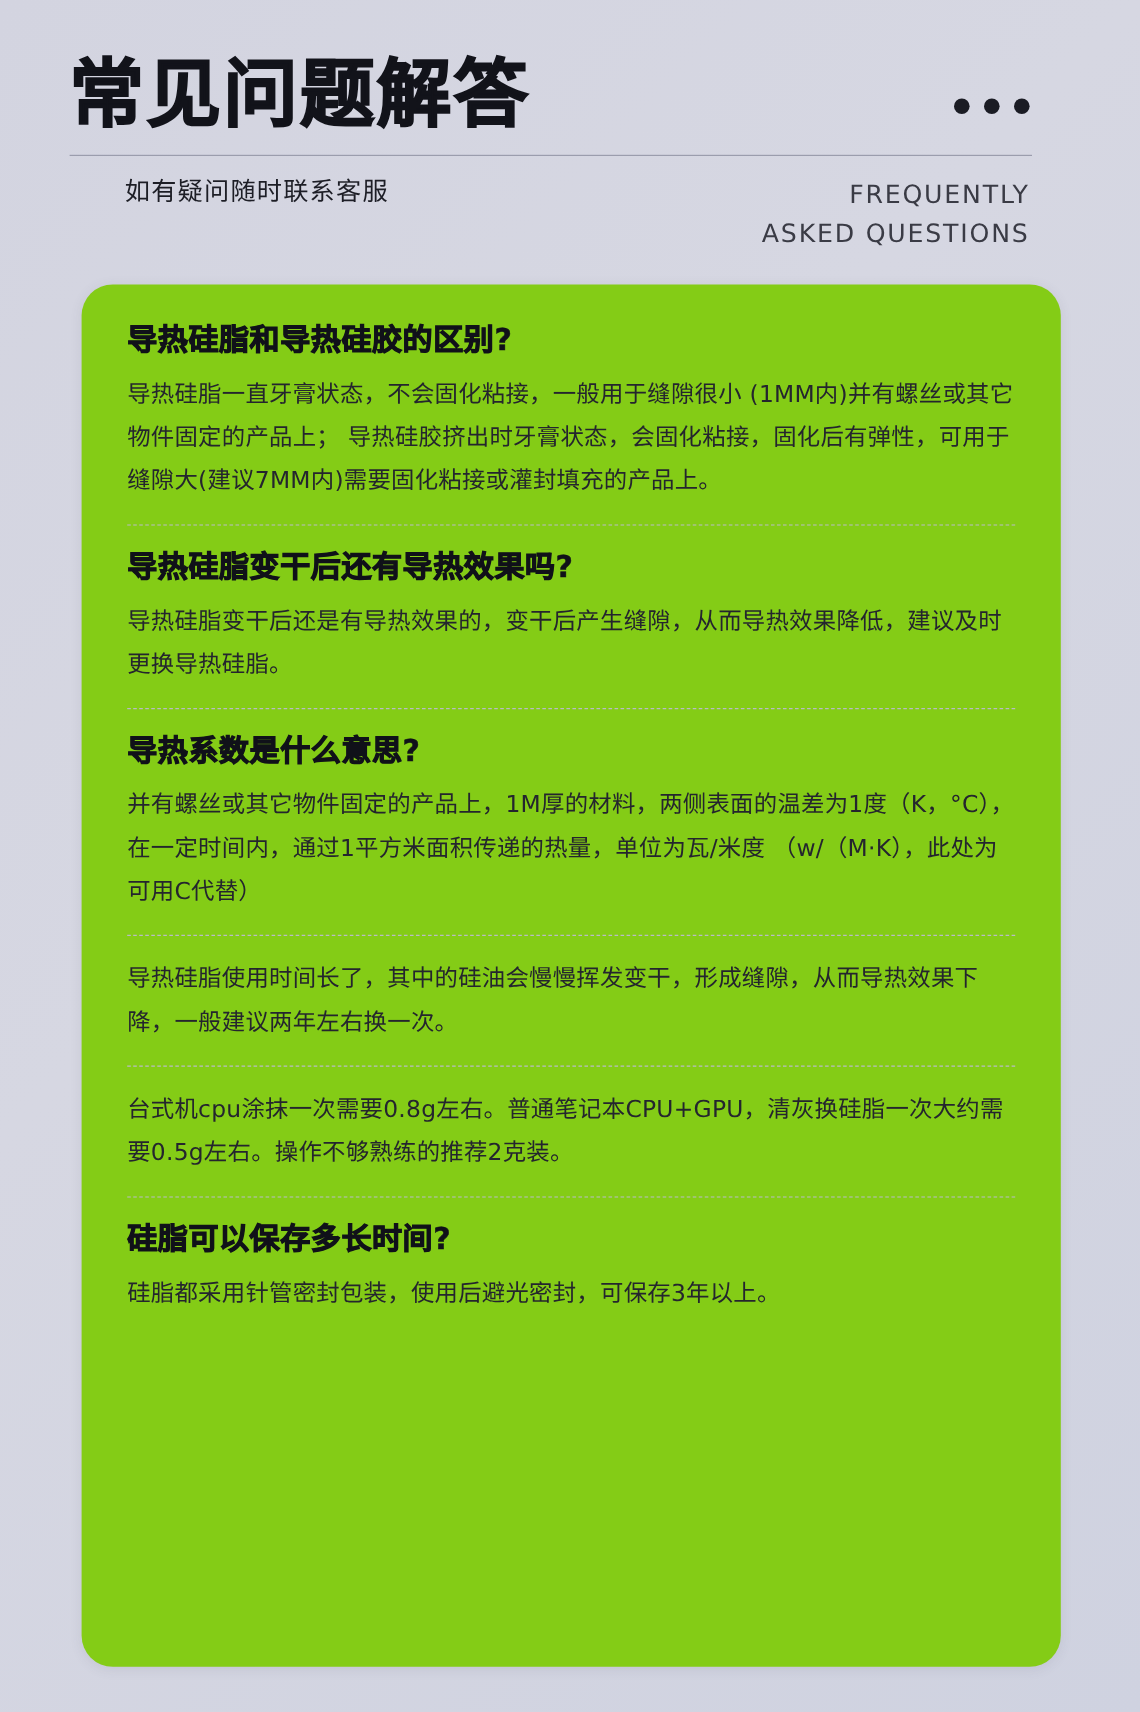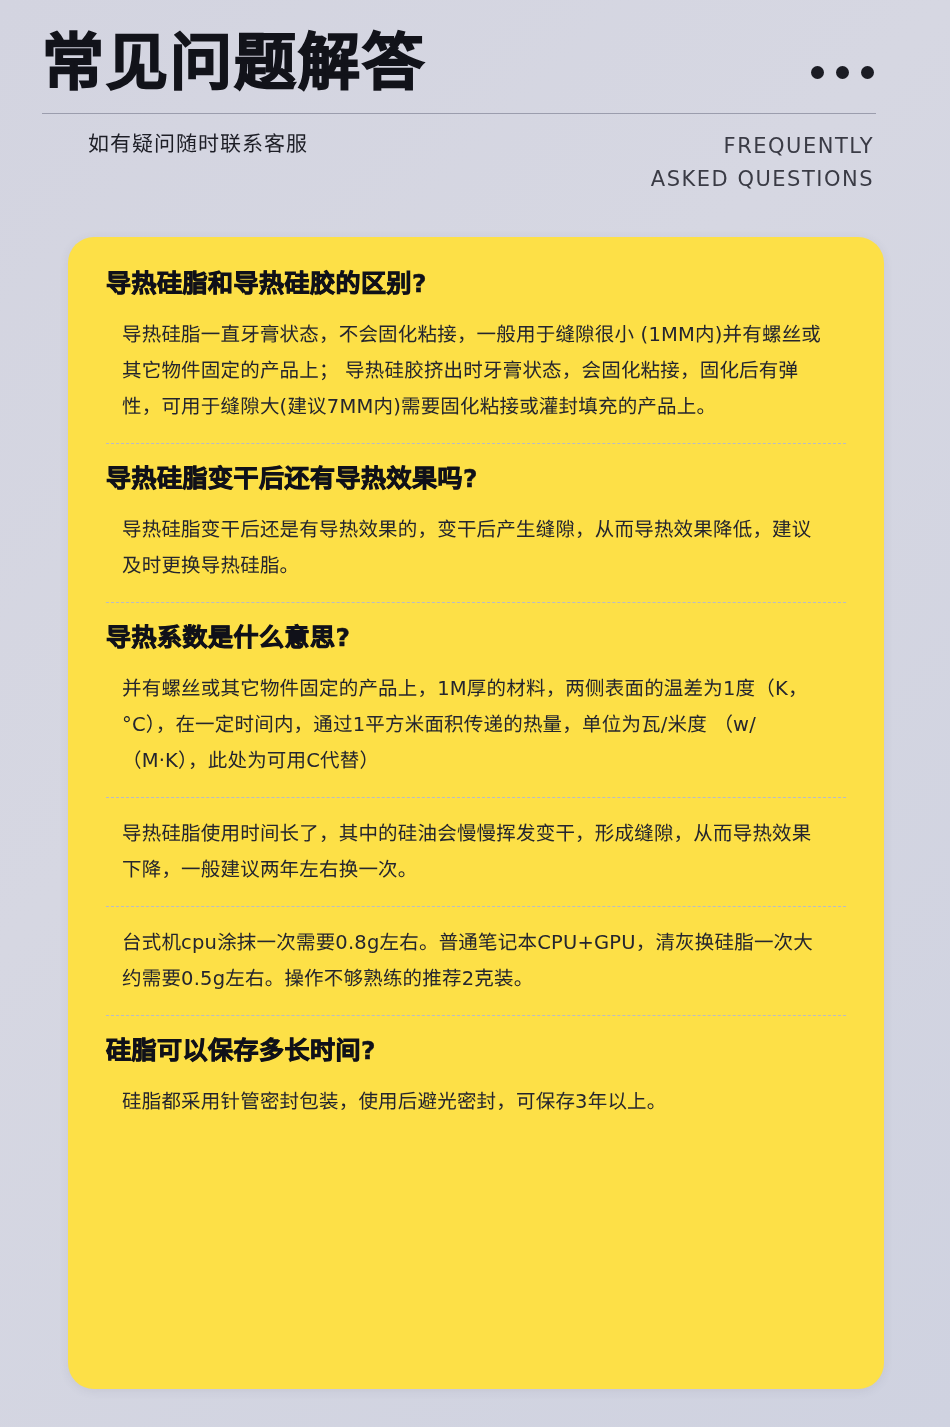--- a/index.html
+++ b/index.html
@@ -11,21 +11,21 @@
     height: 1427px;
     background: linear-gradient(135deg, #d3d4e0 0%, #d6d7e2 40%, #cfd2e0 100%);
     font-family: "DejaVu Sans", "Liberation Sans", sans-serif;
     overflow: hidden;
   }
   .page {
     position: relative;
     width: 940px;
     height: 1427px;
     box-sizing: border-box;
-    padding: 0;
+    padding: 16px;
   }
 
   
   .header {
     position: relative;
     padding: 24px 60px 0 38px;
   }
   .header-top {
     display: flex;
     align-items: flex-start;
@@ -82,21 +82,21 @@
     line-height: 1.55;
   }
 
   
   .card {
     position: absolute;
     left: 68px;
     top: 237px;
     width: 816px;
     height: 1152px;
-    background: #fde047;
+    background: #84cc16;
     border-radius: 26px;
     box-sizing: border-box;
     padding: 30px 38px 20px 38px;
     box-shadow: 0 2px 10px rgba(80, 82, 100, 0.10);
   }
   .faq-item {
     padding: 0;
   }
   .faq-q {
     font-size: 25px;
@@ -108,21 +108,21 @@
     -webkit-text-stroke: 0.9px #101119;
   }
   .faq-q .qmark {
     font-weight: bold;
     -webkit-text-stroke: 0.4px #101119;
   }
   .faq-a {
     font-size: 19.5px;
     color: #24252e;
     line-height: 1.85;
-    margin: 16px;
+    margin: 0;
     letter-spacing: 0.2px;
   }
   .faq-sep {
     border: 0;
     border-top: 1px dashed #b9bbc6;
     margin: 18px 0 18px 0;
   }
 </style>
 </head>
 <body>

